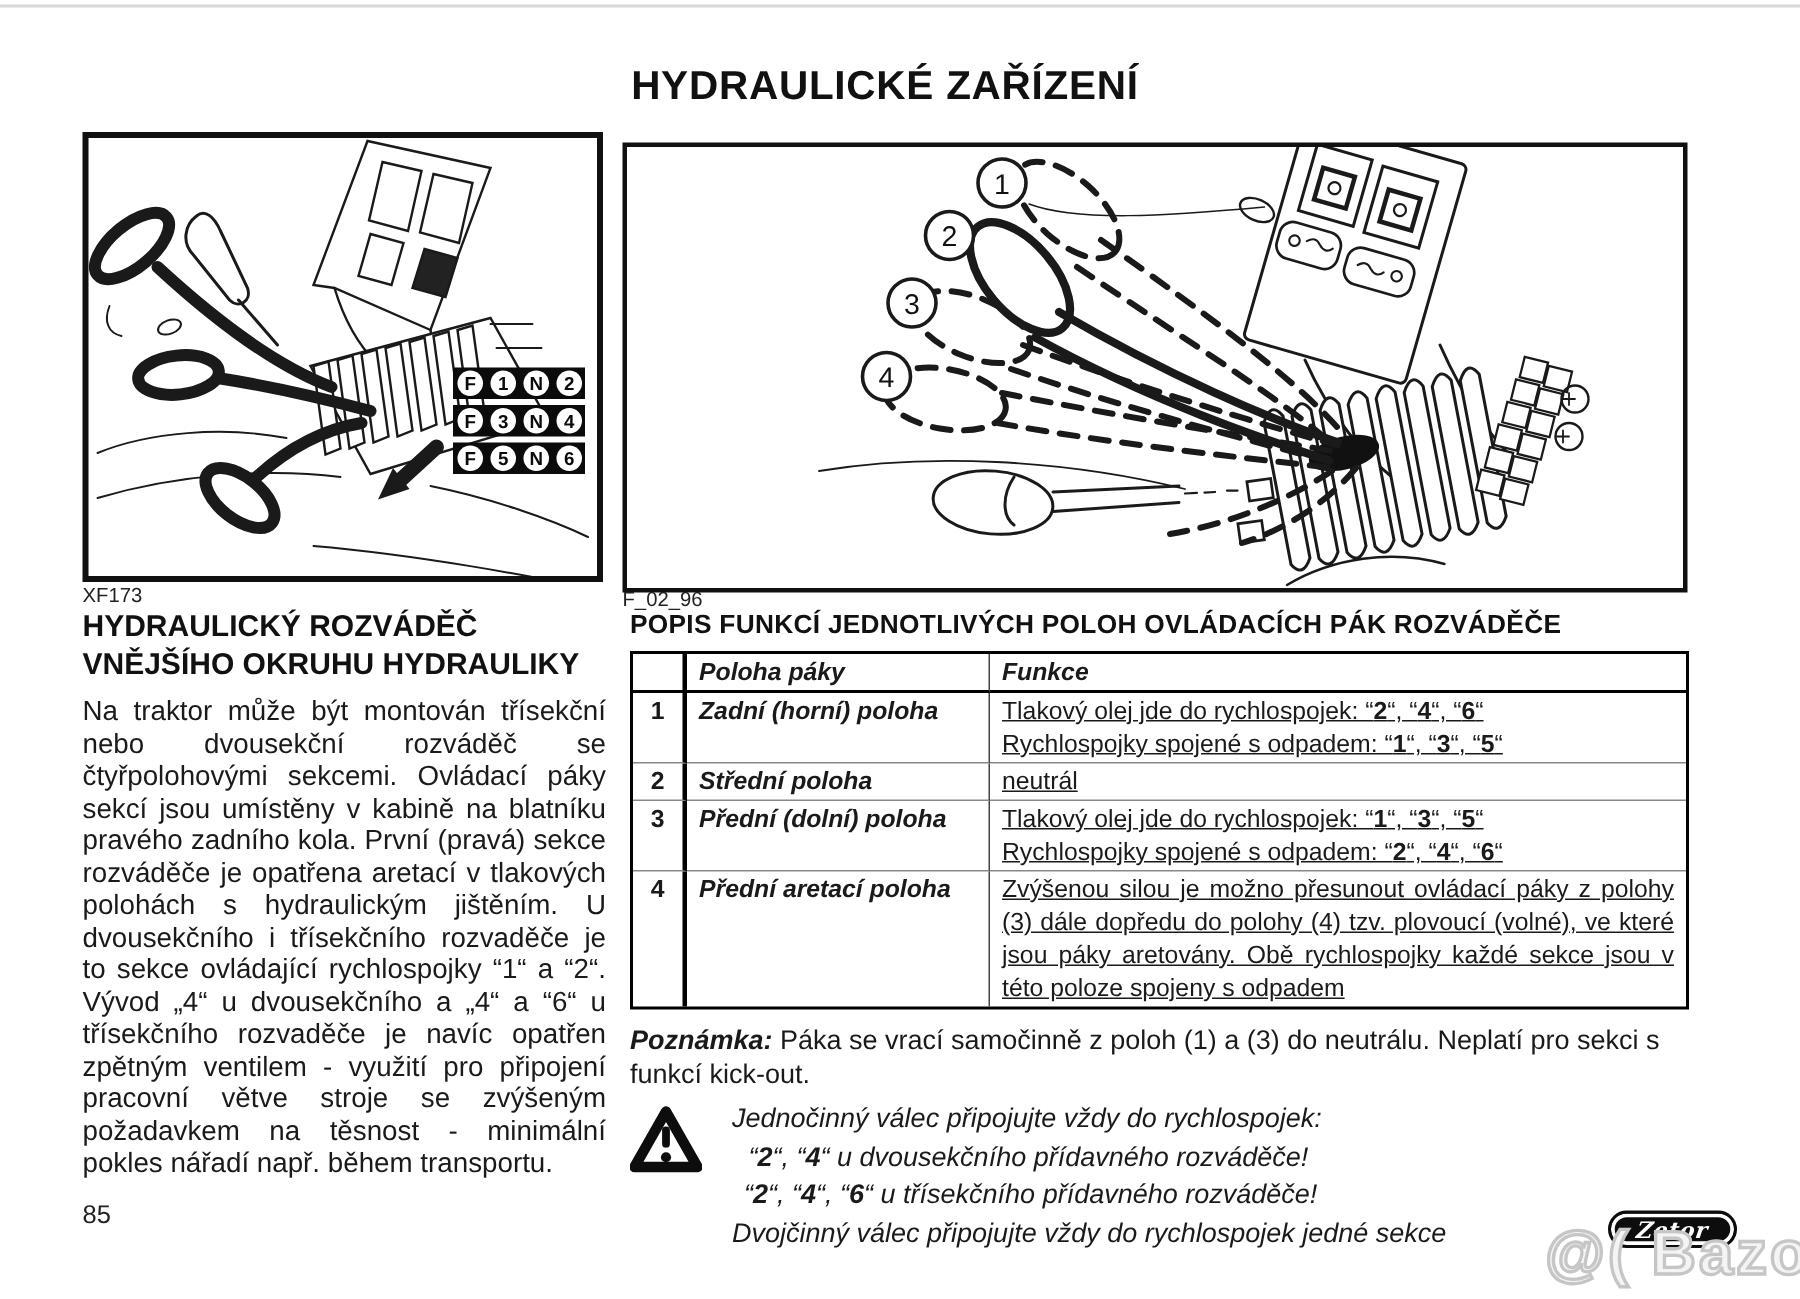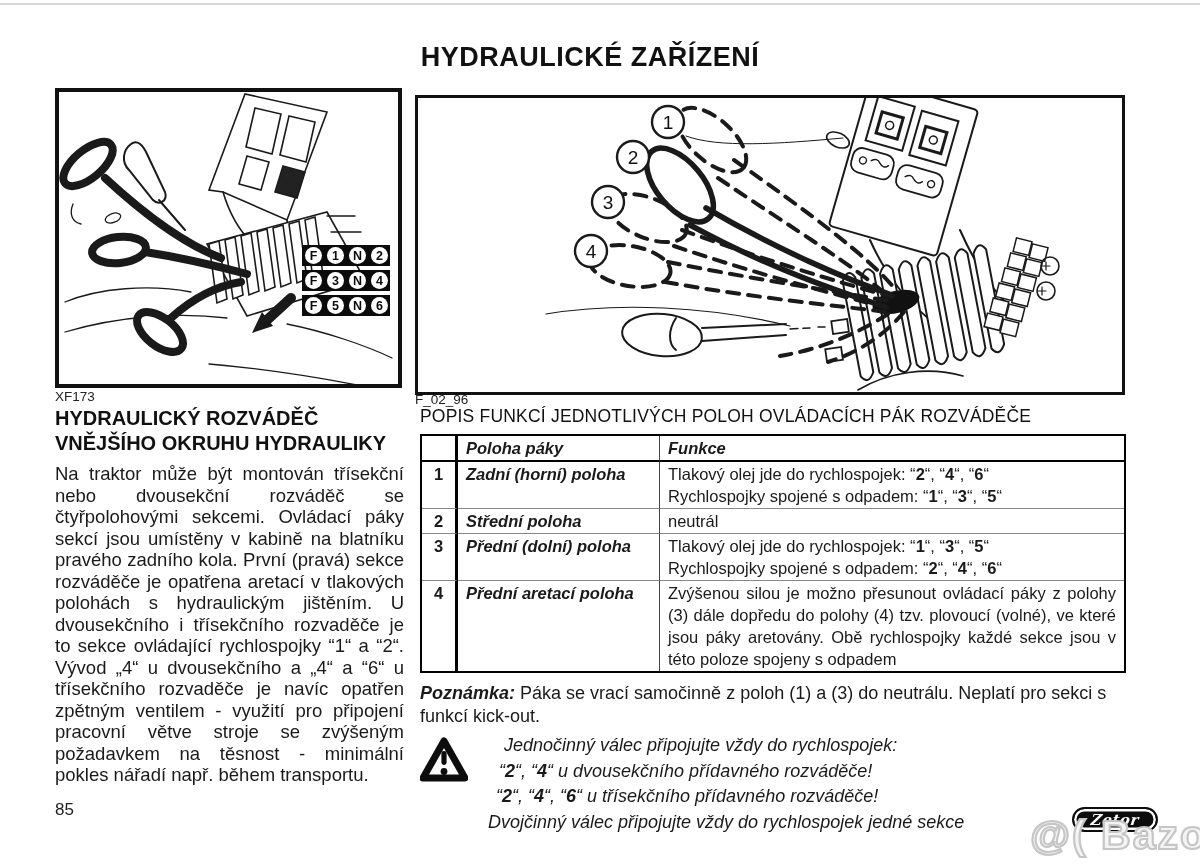--- a/index.html
+++ b/index.html
@@ -20,41 +20,41 @@
   .cap-right{left:415px;top:392px;width:706px;}
   svg{display:block;}
 
   
   .left-col{position:absolute;left:55px;top:406px;width:349px;}
   .left-col h2{margin:0;font-size:20px;line-height:25px;font-weight:bold;color:#111;}
   .left-col p{margin:7px 0 0 0;font-size:18.5px;line-height:21.5px;text-align:justify;}
 
   
   .right-sec{position:absolute;left:420px;top:406px;width:706px;}
-  .right-sec h2{margin:0;font-size:17.5px;font-weight:normal;color:#111;letter-spacing:.2px;}
+  .right-sec h2{margin:0;font-size:17.5px;font-weight:bold;color:#111;letter-spacing:.2px;}
 
   .tbl{
     margin-top:7px;width:706px;box-sizing:border-box;border:2px solid #000;
     display:grid;grid-template-columns:36px 202px 1fr;font-size:16.5px;
   }
   .cell{padding:1px 8px;line-height:22px;border-bottom:1px solid #888;box-sizing:border-box;}
   .c1{border-right:3px solid #000;text-align:center;font-weight:bold;padding:1px 2px;}
   .c2{border-right:1px solid #444;font-weight:bold;font-style:italic;text-align:justify;}
   .hcell{border-bottom:2px solid #000;font-weight:bold;font-style:italic;}
   .lastrow{border-bottom:none;}
-  .fline{text-align:justify;}
+  .fline{text-align:justify;text-decoration:underline;}
   .b{font-weight:bold;}
 
   .note{margin:9px 0 0 0;font-size:18px;line-height:23px;}
   .note .lbl{font-weight:bold;font-style:italic;}
 
   .warn{margin-top:5px;display:flex;}
   .warn-icon{flex:0 0 46px;padding-top:4px;}
   .warn-text{margin-left:16px;font-style:italic;font-size:18px;line-height:25.5px;}
-  .wl1{margin-left:20px;}
+  .wl1{margin-left:4px;}
   .wl2{margin-left:15px;}
   .wl3{margin-left:12px;}
   .wl4{margin-left:4px;}
 
   .page-num{position:absolute;left:55px;top:800px;width:1070px;text-align:left;font-size:17px;color:#222;}
 
   .zetor-logo{
     position:absolute;left:1072px;top:807px;width:86px;height:25px;background:#0d0d0d;
     border:2px solid #0d0d0d;border-radius:13px;box-shadow:inset 0 0 0 2.5px #fff;
     display:flex;align-items:center;justify-content:center;box-sizing:border-box;

